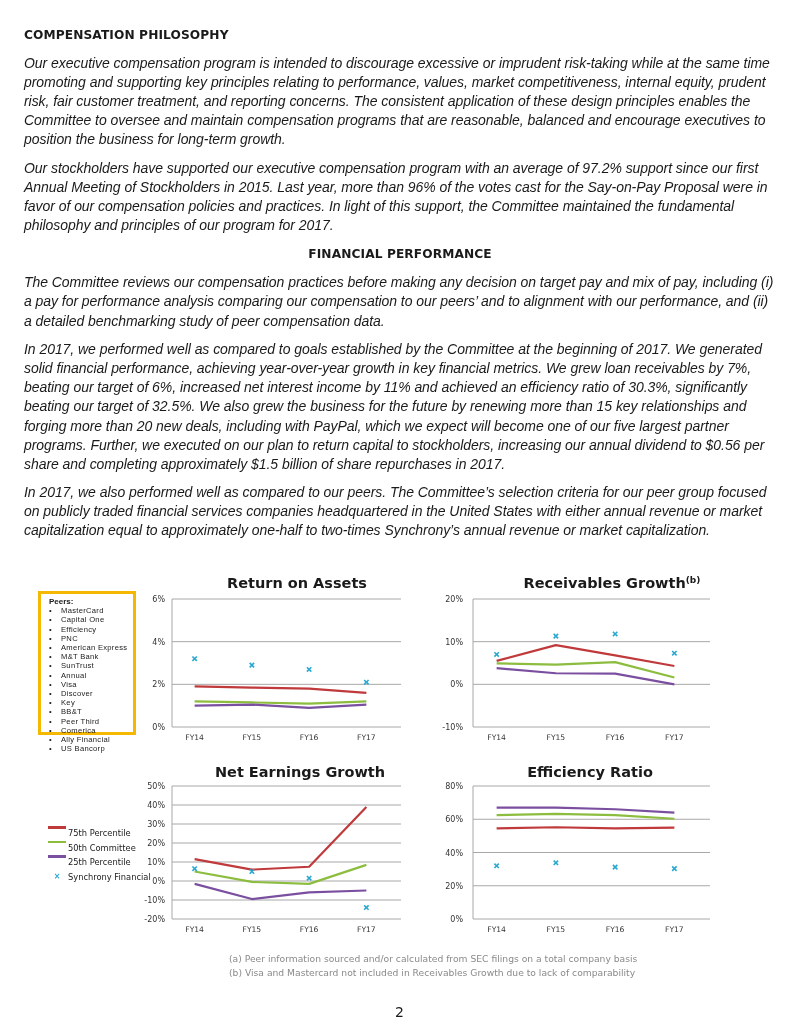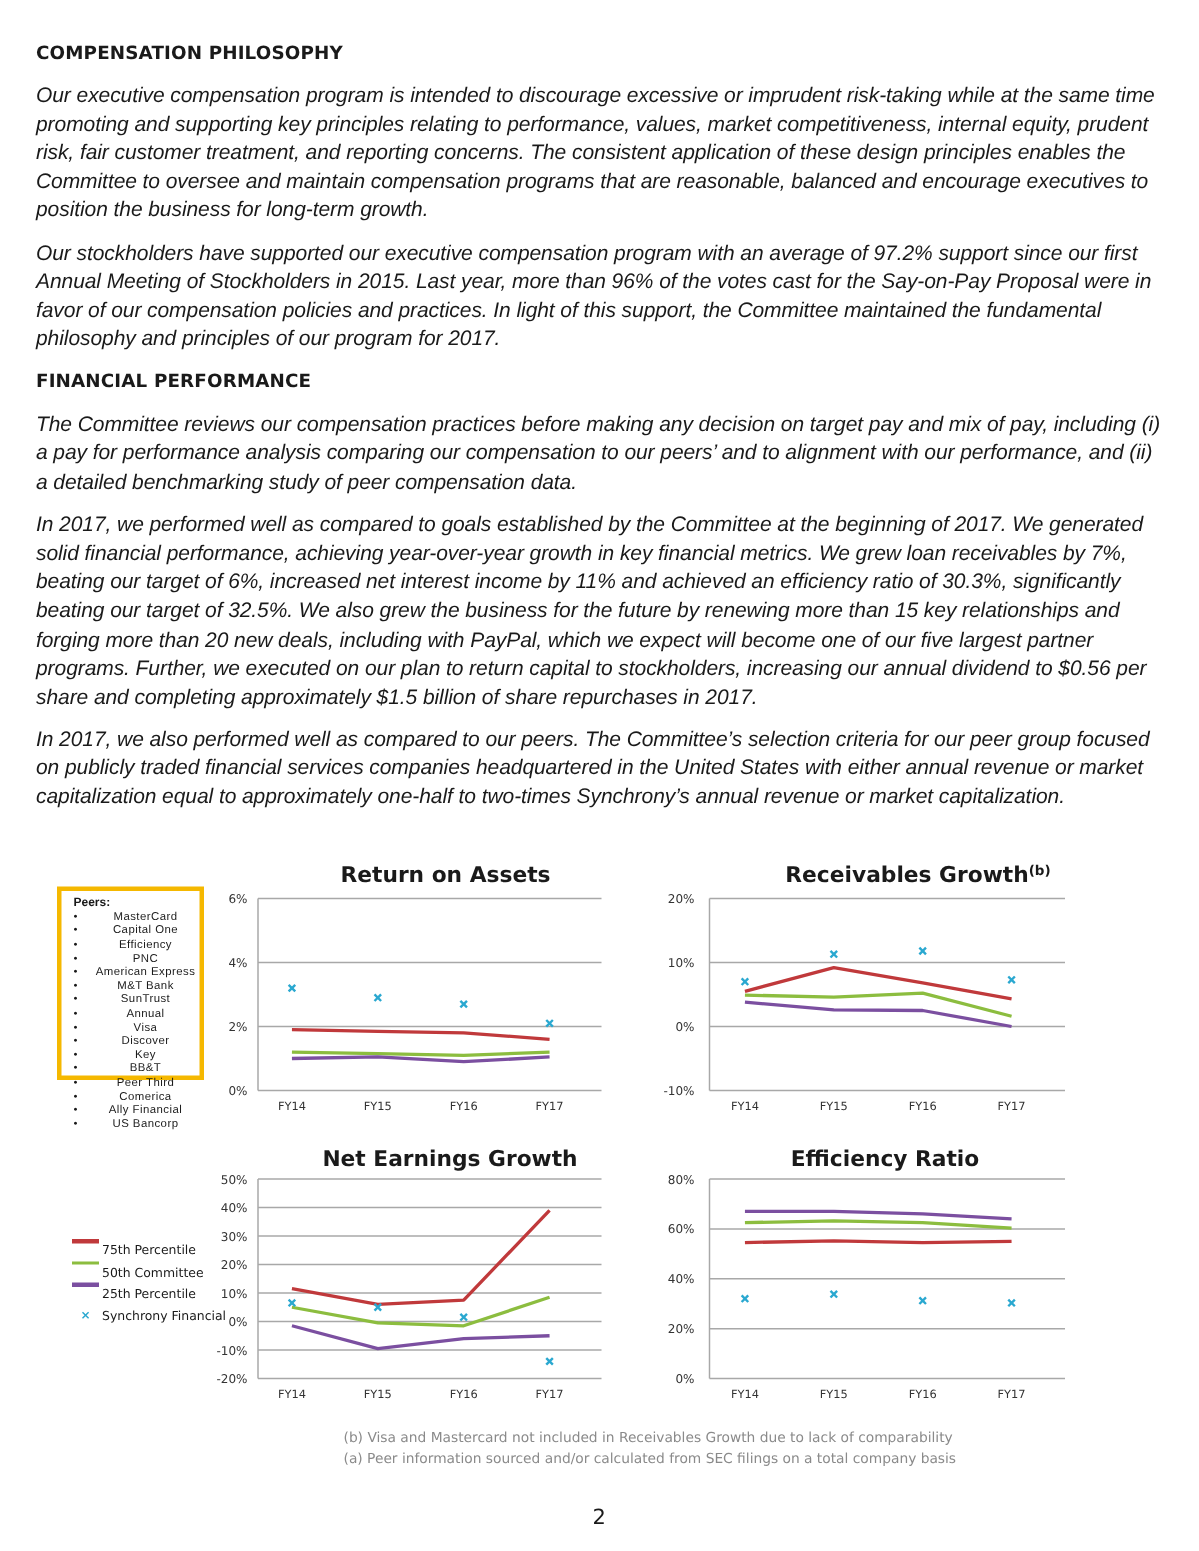--- a/index.html
+++ b/index.html
@@ -4,45 +4,45 @@
 <style>
   html, body { margin: 0; padding: 0; background: #ffffff; }
   body { width: 799px; height: 1034px; position: relative; overflow: hidden;
          font-family: "Liberation Sans", "DejaVu Sans", sans-serif; color: #1a1a1a; }
   .page { position: absolute; left: 24px; top: 12px; width: 752px; margin-top: 12px; }
   h2.section { font-family: "DejaVu Sans", sans-serif; font-weight: bold; font-size: 12.2px;
                margin: 4px 0 12px 0; letter-spacing: 0.1px; }
   p.body { font-size: 14px; line-height: 19.1px; margin: 0 0 9.5px 0; letter-spacing: -0.05px; font-style: italic; }
   .charts { position: absolute; left: 0; top: 0; width: 799px; height: 1034px; }
   svg text { font-family: "DejaVu Sans", sans-serif; }
-  .peers-box { position: absolute; left: 38px; top: 591px; width: 98px; height: 129px;
+  .peers-box { position: absolute; left: 38px; top: 591px; width: 98px; height: 144px;
                border: 3px solid #f5b800; box-sizing: border-box; padding: 3px 0 0 8px;
                font-family: "Liberation Sans", sans-serif; font-size: 7.6px; line-height: 9.2px; background:#fff; }
   .peers-box .title { font-weight: bold; font-size: 8px; margin-bottom: 0px; }
-  .peers-box ul { list-style: none; margin: 0; padding: 0; text-align: center; }
+  .peers-box ul { list-style: none; margin: 0; padding: 0; }
   .peers-box li { position: relative; padding-left: 12px; letter-spacing: 0.3px; }
   .peers-box li::before { content: "\2022"; position: absolute; left: 0; }
   .legend { position: absolute; left: 48px; top: 826px; font-family: "DejaVu Sans", sans-serif;
             font-size: 8.3px; line-height: 14.7px; }
   .legend .item { display: flex; align-items: flex-start; height: 14.7px; white-space: nowrap; }
   .legend .swatch { width: 18px; height: 2.5px; margin-right: 2px; }
   .legend .xmark { width: 18px; text-align: center; color: #2aa8d0; font-weight: bold; font-size: 8px; margin-right: 2px; }
   .footnotes { position: absolute; left: 229px; top: 952px; font-family: "DejaVu Sans", sans-serif;
                font-size: 9.2px; line-height: 14px; color: #8a8a8a; }
   .pagenum { position: absolute; left: 0; width: 799px; top: 1004px; text-align: center;
              font-family: "DejaVu Sans", sans-serif; font-size: 14px; color: #1a1a1a; }
 </style>
 </head>
 <body>
 
 <div class="page">
   <h2 class="section">COMPENSATION PHILOSOPHY</h2>
   <p class="body">Our executive compensation program is intended to discourage excessive or imprudent risk-taking while at the same time promoting and supporting key principles relating to performance, values, market competitiveness, internal equity, prudent risk, fair customer treatment, and reporting concerns. The consistent application of these design principles enables the Committee to oversee and maintain compensation programs that are reasonable, balanced and encourage executives to position the business for long-term growth.</p>
   <p class="body">Our stockholders have supported our executive compensation program with an average of 97.2% support since our first Annual Meeting of Stockholders in 2015. Last year, more than 96% of the votes cast for the Say-on-Pay Proposal were in favor of our compensation policies and practices. In light of this support, the Committee maintained the fundamental philosophy and principles of our program for 2017.</p>
-  <h2 class="section" style="margin-top:12px;">FINANCIAL PERFORMANCE</h2>
+  <h2 class="section" style="margin-top:12px;text-align:center;">FINANCIAL PERFORMANCE</h2>
   <p class="body">The Committee reviews our compensation practices before making any decision on target pay and mix of pay, including (i) a pay for performance analysis comparing our compensation to our peers’ and to alignment with our performance, and (ii) a detailed benchmarking study of peer compensation data.</p>
   <p class="body">In 2017, we performed well as compared to goals established by the Committee at the beginning of 2017. We generated solid financial performance, achieving year-over-year growth in key financial metrics. We grew loan receivables by 7%, beating our target of 6%, increased net interest income by 11% and achieved an efficiency ratio of 30.3%, significantly beating our target of 32.5%. We also grew the business for the future by renewing more than 15 key relationships and forging more than 20 new deals, including with PayPal, which we expect will become one of our five largest partner programs. Further, we executed on our plan to return capital to stockholders, increasing our annual dividend to $0.56 per share and completing approximately $1.5 billion of share repurchases in 2017.</p>
   <p class="body">In 2017, we also performed well as compared to our peers. The Committee’s selection criteria for our peer group focused on publicly traded financial services companies headquartered in the United States with either annual revenue or market capitalization equal to approximately one-half to two-times Synchrony’s annual revenue or market capitalization.</p>
 </div>
 
 <svg class="charts" id="charts" width="799" height="1034" viewBox="0 0 799 1034" xmlns="http://www.w3.org/2000/svg">
     <g>
       <text x="297" y="588" text-anchor="middle" font-size="14.5" font-weight="bold" fill="#1a1a1a">Return on Assets</text>
       <text x="165" y="730" text-anchor="end" font-size="8" fill="#333">0%</text>
       <line x1="172" x2="401" y1="684.3333333333334" y2="684.3333333333334" stroke="#a8a8a8" stroke-width="1"></line>
@@ -229,17 +229,17 @@
       <span class="swatch" style="background: rgb(123, 79, 160);"></span>
       <span>25th Percentile</span>
     </div>
     <div class="item">
       <span class="xmark" style="color: rgb(42, 168, 208);">×</span>
       <span>Synchrony Financial</span>
     </div>
   </div>
 
 <div class="footnotes">
+  <div>(a) Peer information sourced and/or calculated from SEC filings on a total company basis</div>
   <div>(b) Visa and Mastercard not included in Receivables Growth due to lack of comparability</div>
-  <div>(a) Peer information sourced and/or calculated from SEC filings on a total company basis</div>
 </div>
 
 <div class="pagenum">2</div>
 
 </body></html>

